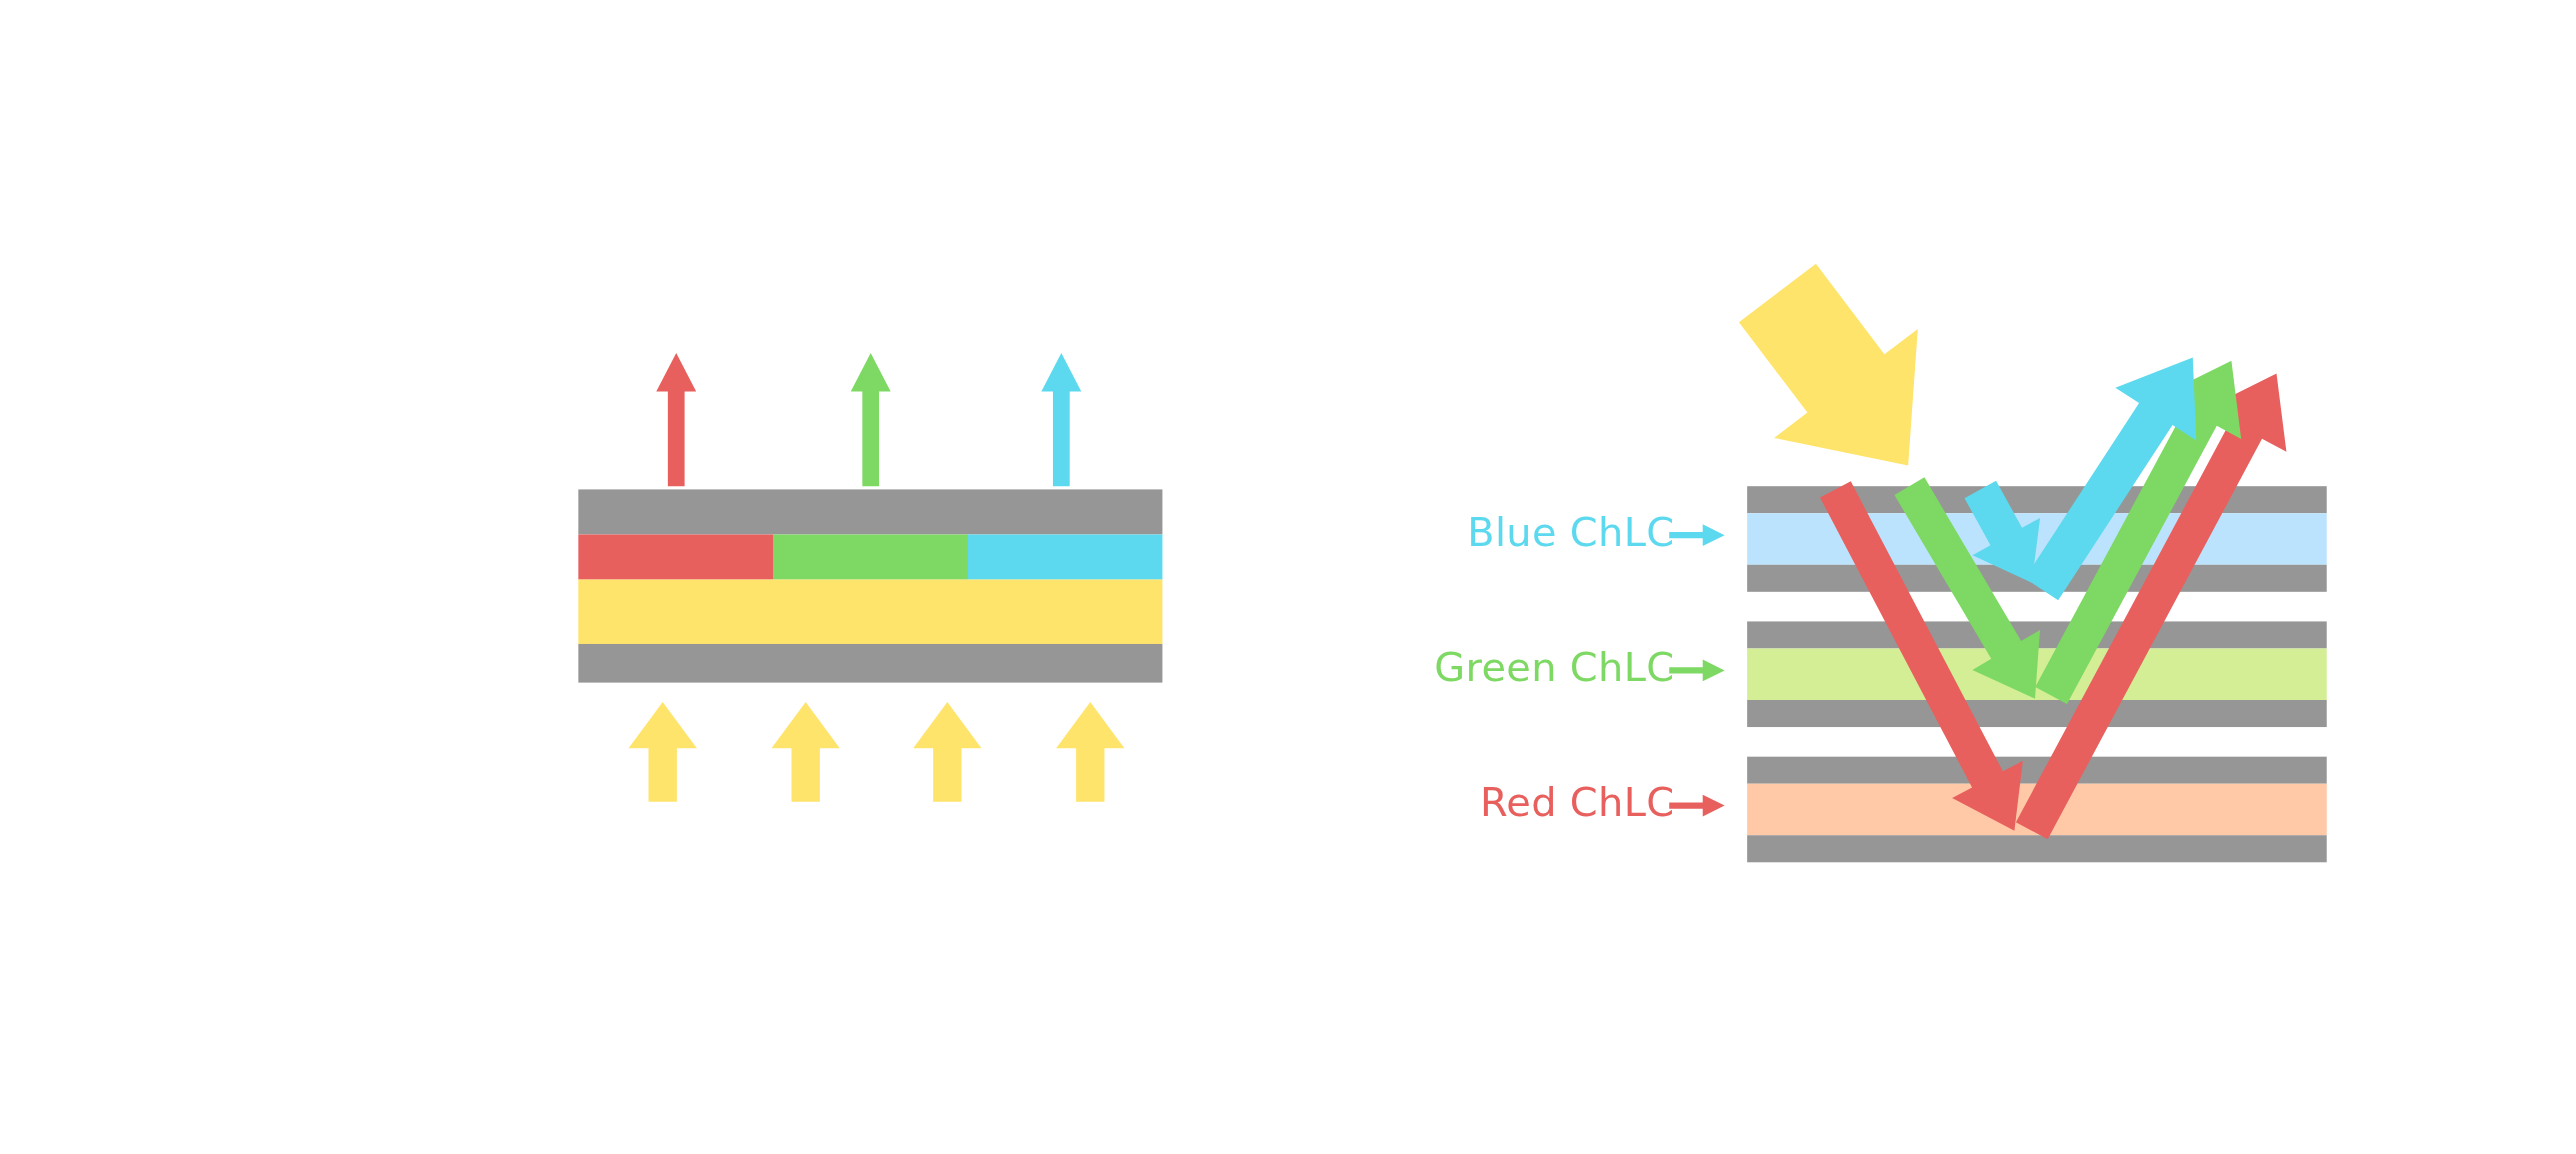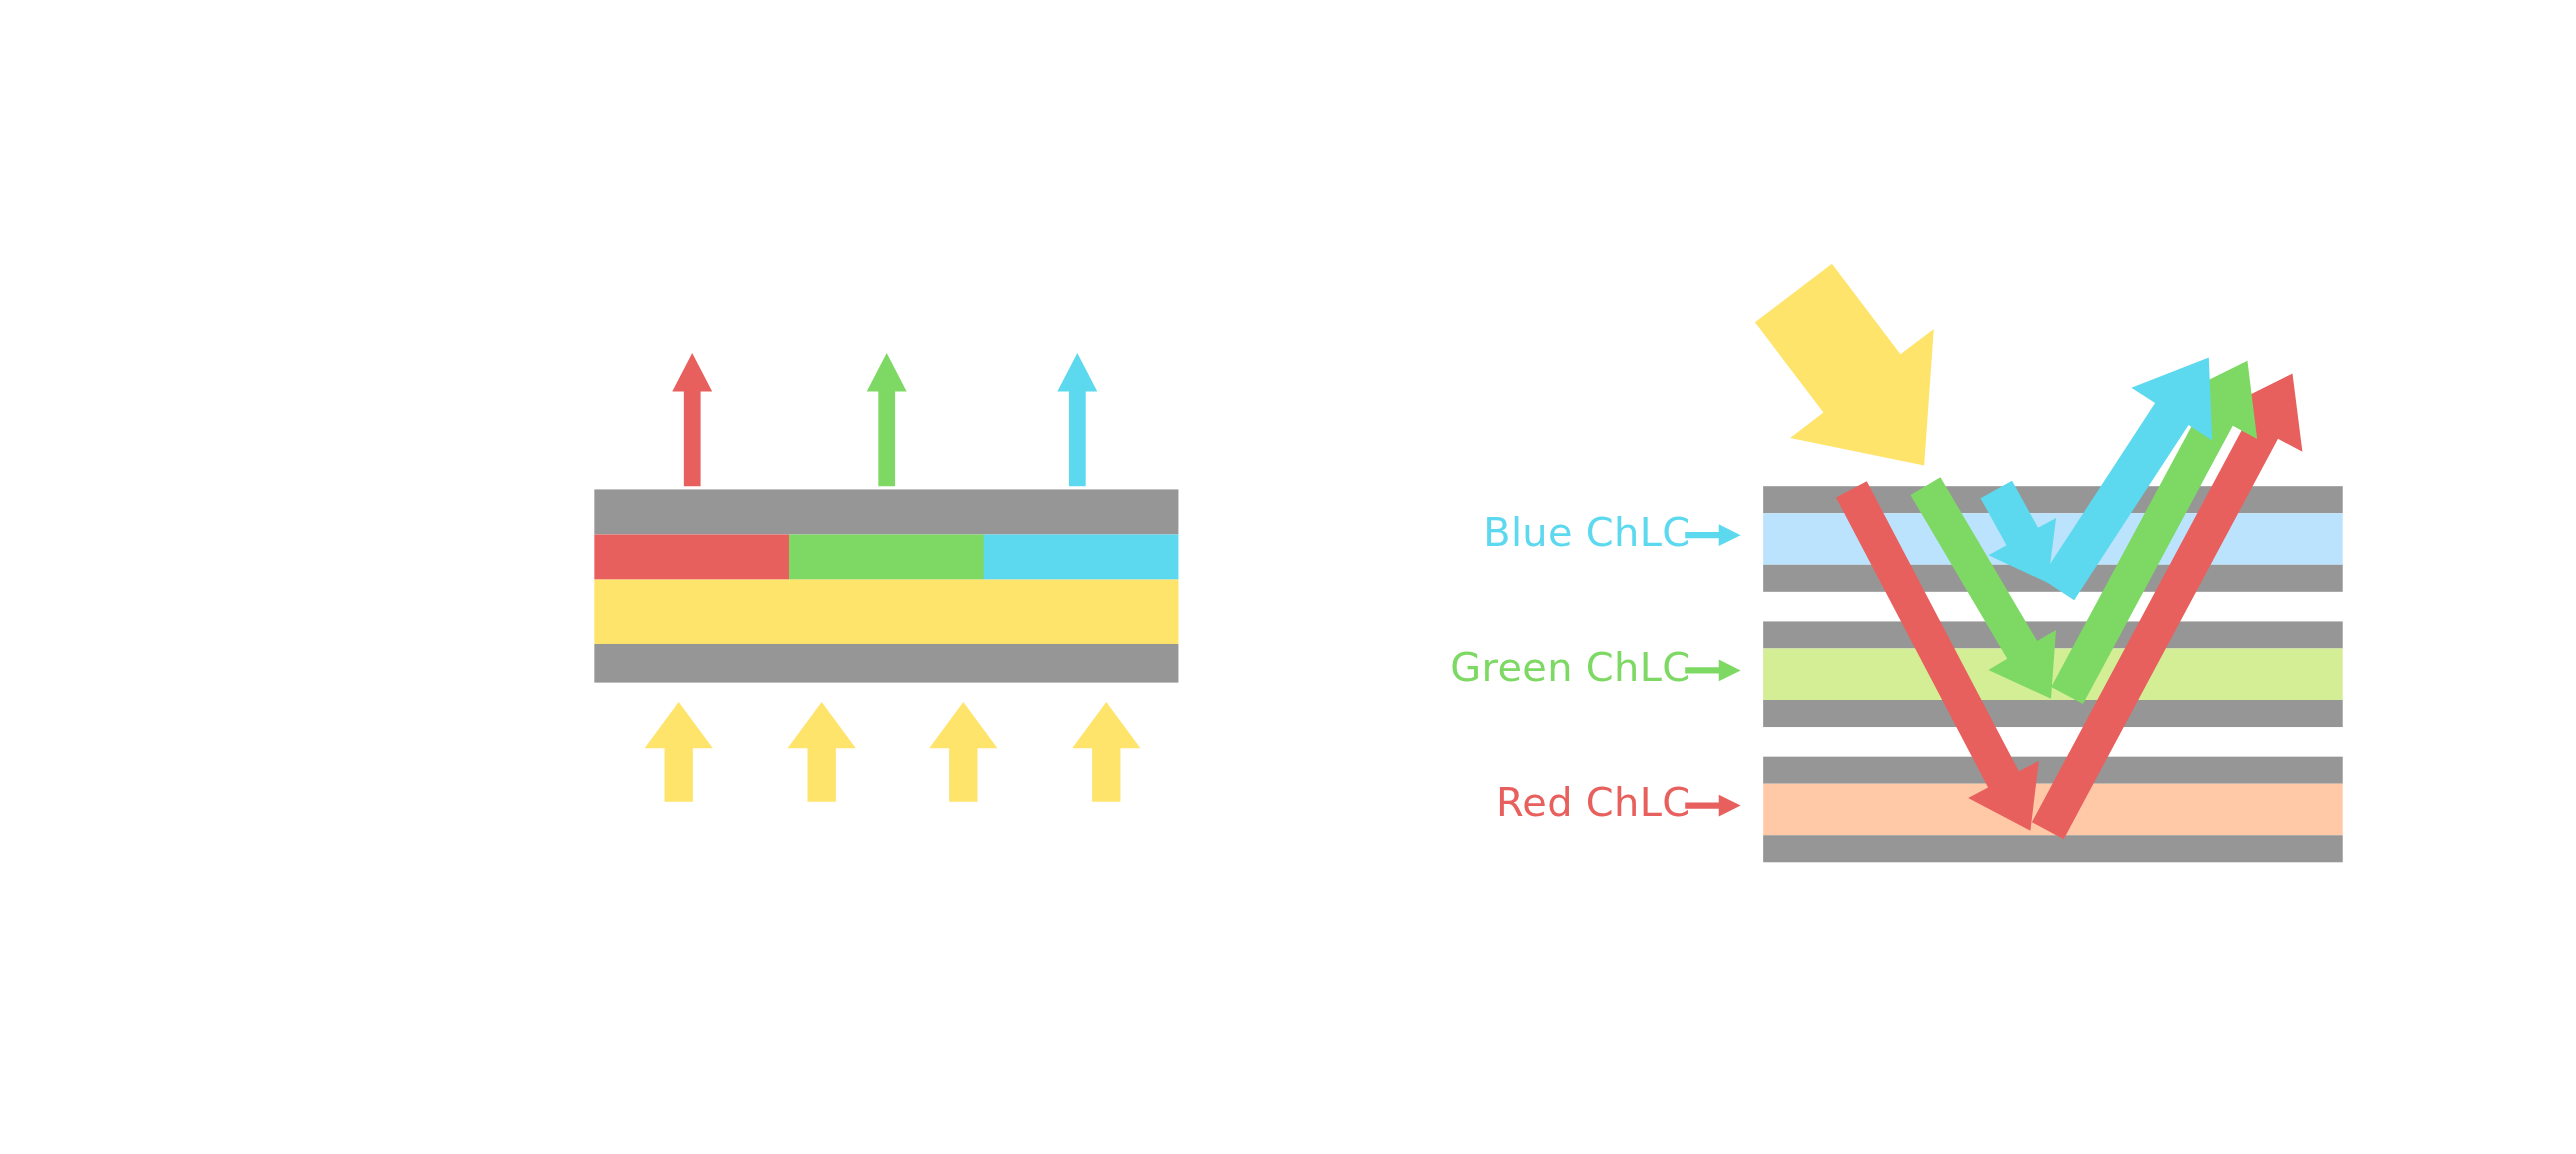--- a/index.html
+++ b/index.html
@@ -10,21 +10,21 @@
   }
   body {
     width: 2576px;
     height: 1154px;
     position: relative;
     overflow: hidden;
     font-family: "DejaVu Sans", "Liberation Sans", sans-serif;
   }
   #figure-root {
     position: absolute;
-    left: 16px;
+    left: 0;
     top: 0;
     width: 2128px;
     height: 1154px;
   }
   svg.figure-canvas {
     display: block;
     width: 2576px;
     height: 1154px;
   }
   .layer-label-text {

